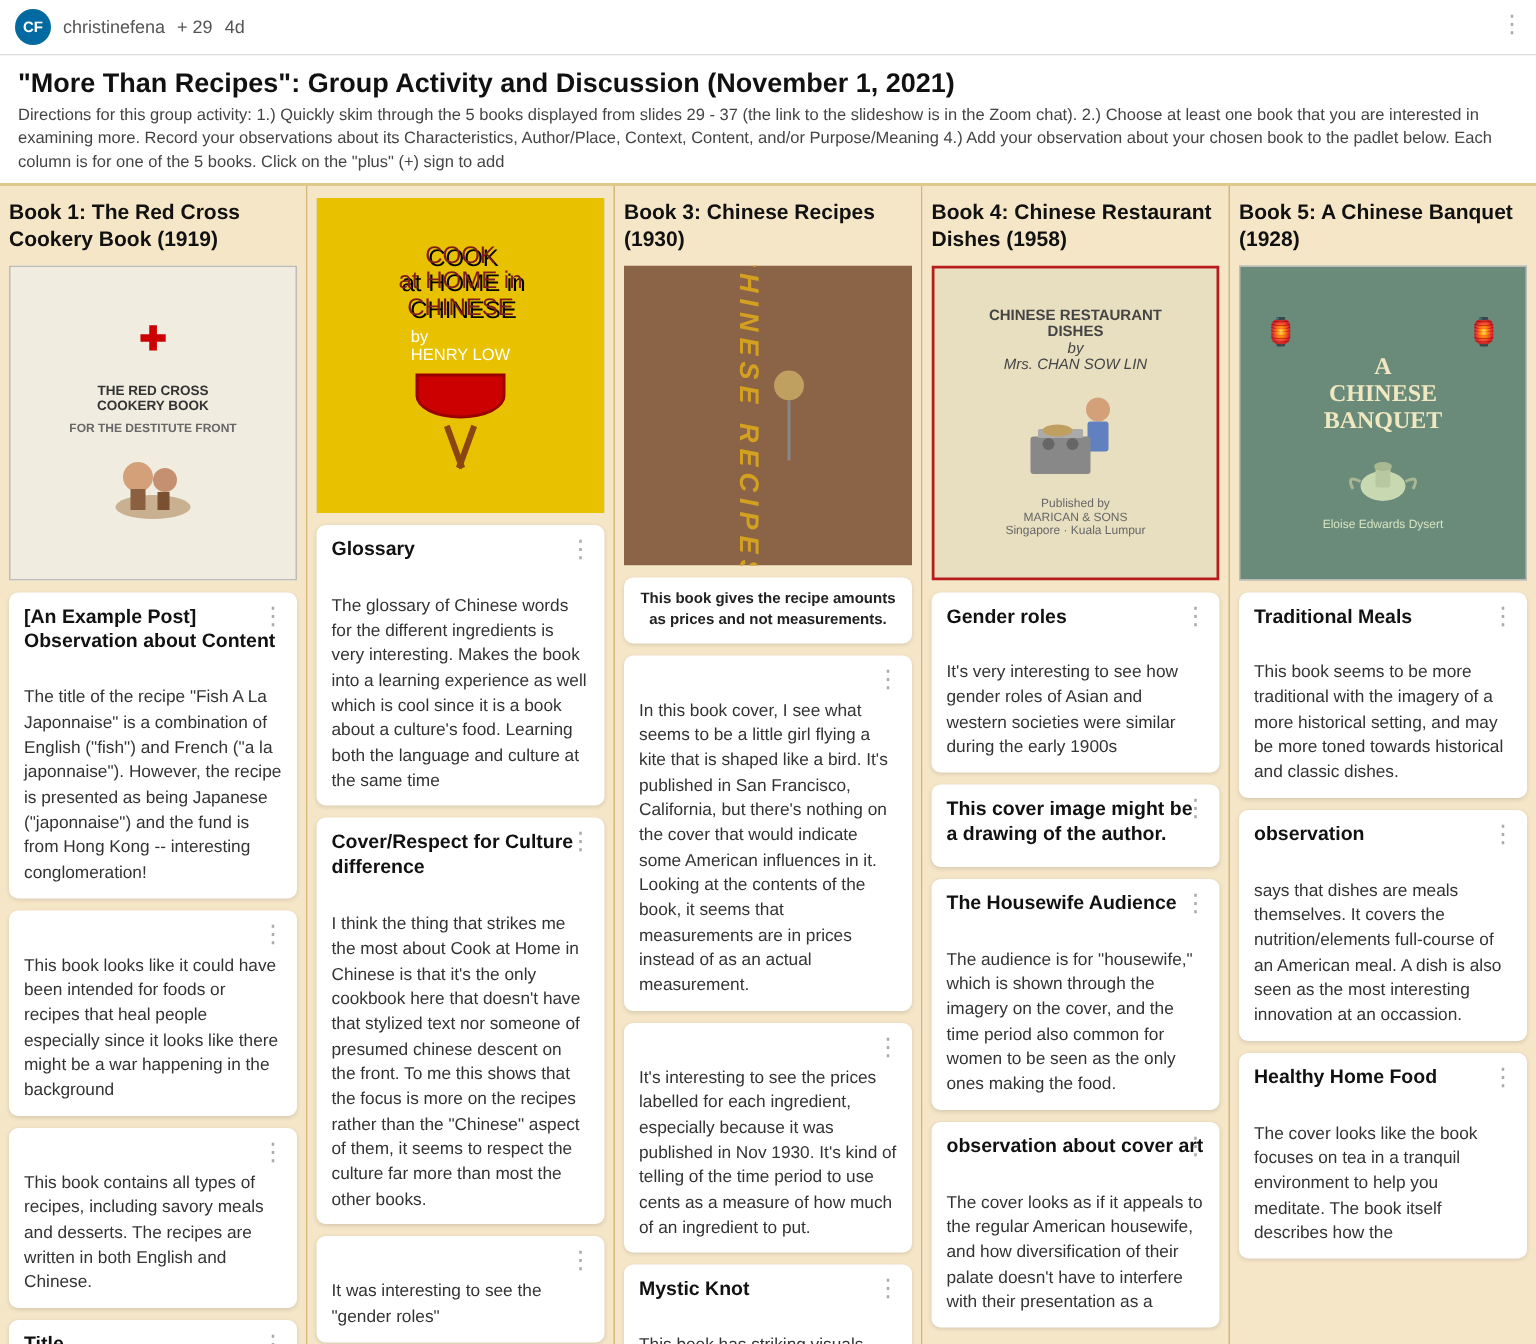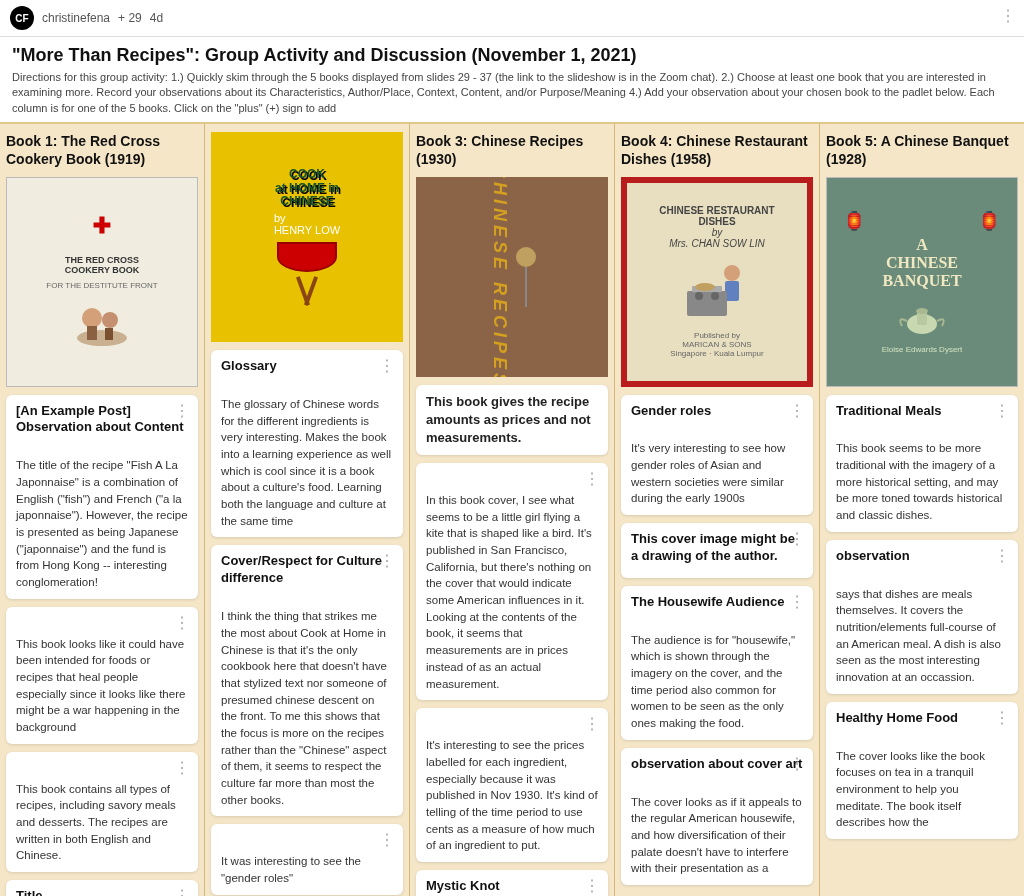--- a/index.html
+++ b/index.html
@@ -13,21 +13,21 @@
     .top-bar {
       background: #fff;
       padding: 6px 10px;
       border-bottom: 1px solid #ddd;
       display: flex;
       align-items: center;
       gap: 8px;
     }
     .top-bar-avatar {
       width: 24px; height: 24px;
-      background: #000000;
+      background: #0369a1;
       border-radius: 50%;
       display: flex; align-items: center; justify-content: center;
       color: white; font-size: 10px; font-weight: bold;
       flex-shrink: 0;
     }
     .top-bar-user {
       font-size: 12px;
       color: #555;
     }
     .header-section {
@@ -109,23 +109,23 @@
       width: 100%;
       height: 210px;
       display: flex;
       flex-direction: column;
       align-items: center;
       justify-content: center;
       padding: 8px;
       position: relative;
     }
     .book2-cover .cook-title {
-      font-size: 12px;
-      font-weight: bold;
-      color: #14532d;
+      font-size: 16px;
+      font-weight: normal;
+      color: #7f1d1d;
       text-shadow: 2px 2px #000;
       line-height: 1.1;
       text-align: center;
     }
     .book2-cover .bowl {
       width: 60px; height: 30px;
       background: #c00;
       border-radius: 0 0 50% 50%;
       margin-top: 6px;
       border: 2px solid #900;
@@ -147,21 +147,21 @@
     }
     
     .book4-cover {
       background: #e8dfc0;
       width: 100%;
       height: 210px;
       display: flex;
       flex-direction: column;
       align-items: center;
       justify-content: center;
-      border: 6px solid #b91c1c;
+      border: 2px solid #b91c1c;
       font-size: 9px;
       text-align: center;
       color: #444;
     }
     .book4-cover .rest-title {
       font-size: 10px;
       font-weight: bold;
       margin-bottom: 4px;
     }
     
@@ -212,23 +212,24 @@
       cursor: pointer;
     }
     .image-card-note {
       background: #fff;
       border-radius: 6px;
       padding: 8px 10px;
       margin-bottom: 8px;
       box-shadow: 0 1px 3px rgba(0,0,0,0.12);
     }
     .image-card-note .note-text {
-      font-size: 13px;
+      font-size: 10px;
       font-weight: bold;
       line-height: 1.4;
+      text-align: center;
     }
   </style>
 </head>
 <body>
 
 <div class="top-bar">
   <div class="top-bar-avatar">CF</div>
   <span class="top-bar-user">christinefena</span>
   <span class="top-bar-user">+ 29</span>
   <span class="top-bar-user">4d</span>
@@ -241,21 +242,21 @@
 
 <div class="columns-wrapper">
 
   <div class="column">
     <div class="column-title">Book 1: The Red Cross Cookery Book (1919)</div>
 
     <div class="book-image-container">
       <div class="book1-cover">
         <div class="cross">✚</div>
         <div class="title-text">THE RED CROSS<br>COOKERY BOOK</div>
-        <div style="font-size:8px;margin-top:6px;color:#666;">FOR THE DESTITUTE FRONT</div>
+        <div style="font-size:8px;margin-top:6px;color:#666;font-weight:bold;">FOR THE DESTITUTE FRONT</div>
         <div style="margin-top:8px;">
           <svg width="60" height="50" viewBox="0 0 60 50">
             <ellipse cx="30" cy="40" rx="25" ry="8" fill="#c8b090"></ellipse>
             <circle cx="20" cy="20" r="10" fill="#d4a07a"></circle>
             <circle cx="38" cy="22" r="8" fill="#c49070"></circle>
             <rect x="15" y="28" width="10" height="14" fill="#8a6040"></rect>
             <rect x="33" y="30" width="8" height="12" fill="#7a5030"></rect>
           </svg>
         </div>
       </div>

